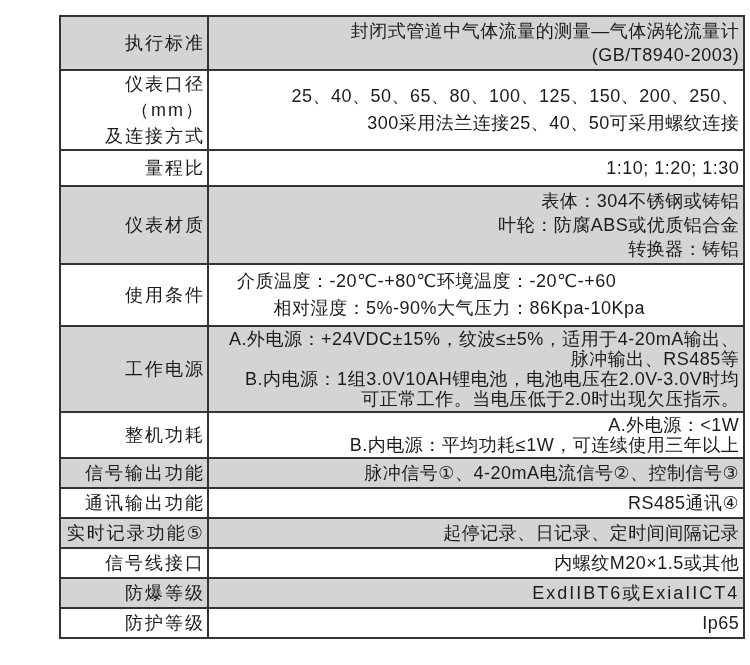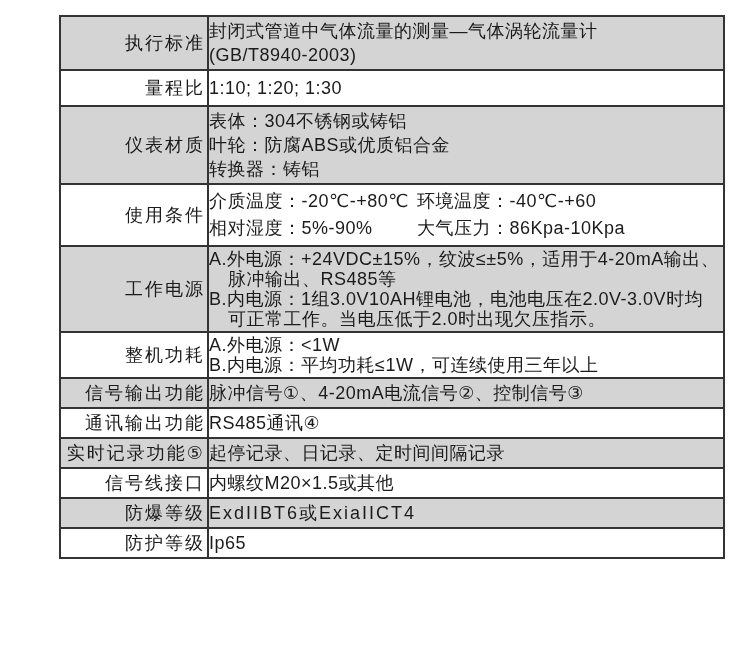--- a/index.html
+++ b/index.html
@@ -27,22 +27,22 @@
     vertical-align:middle;
     font-size:18px;
   }
   th{
     font-weight:normal;
     text-align:right;
     letter-spacing:2px;
     padding:0 2px;
   }
   td{
-    text-align:left;
-    padding:2px 4px 2px 0;
+    text-align:right;
+    padding:2px 4px 2px 20px;
     letter-spacing:0.5px;
   }
   tr.shaded{background:var(--shaded);}
   .vline{line-height:24px;white-space:nowrap;}
   .lline{line-height:26px;}
   tr.r2 .vline, tr.r6 .vline{line-height:27px;}
   tr.r7 .vline, tr.r8 .vline{line-height:20px;}
   .indent{padding-left:19px;}
   .pair{display:flex;}
   .pair .seg-left{flex:none;width:208px;}
@@ -66,20 +66,30 @@
     <tr class="r1 shaded">
       <th>
         <div class="lline">执行标准</div>
       </th>
       <td>
         <div class="vline">封闭式管道中气体流量的测量—气体涡轮流量计</div>
         <div class="vline">(GB/T8940-2003)</div>
       </td>
     </tr>
 
+    <tr class="r2">
+      <th>
+        <div class="lline">仪表口径（mm）</div>
+        <div class="lline">及连接方式</div>
+      </th>
+      <td>
+        <div class="vline">25、40、50、65、80、100、125、150、200、250、</div>
+        <div class="vline">300采用法兰连接25、40、50可采用螺纹连接</div>
+      </td>
+    </tr>
 
 
     <tr class="r4">
       <th>
         <div class="lline">量程比</div>
       </th>
       <td>
         <div class="vline">1:10; 1:20; 1:30</div>
       </td>
     </tr>
@@ -95,21 +105,21 @@
       </td>
     </tr>
 
     <tr class="r6">
       <th>
         <div class="lline">使用条件</div>
       </th>
       <td>
         <div class="vline pair">
           <span class="seg-left">介质温度：-20℃-+80℃</span>
-          <span>环境温度：-40℃-+60</span>
+          <span>环境温度：-20℃-+60</span>
         </div>
         <div class="vline pair">
           <span class="seg-left">相对湿度：5%-90%</span>
           <span>大气压力：86Kpa-10Kpa</span>
         </div>
       </td>
     </tr>
 
     <tr class="r7 shaded">
       <th>

